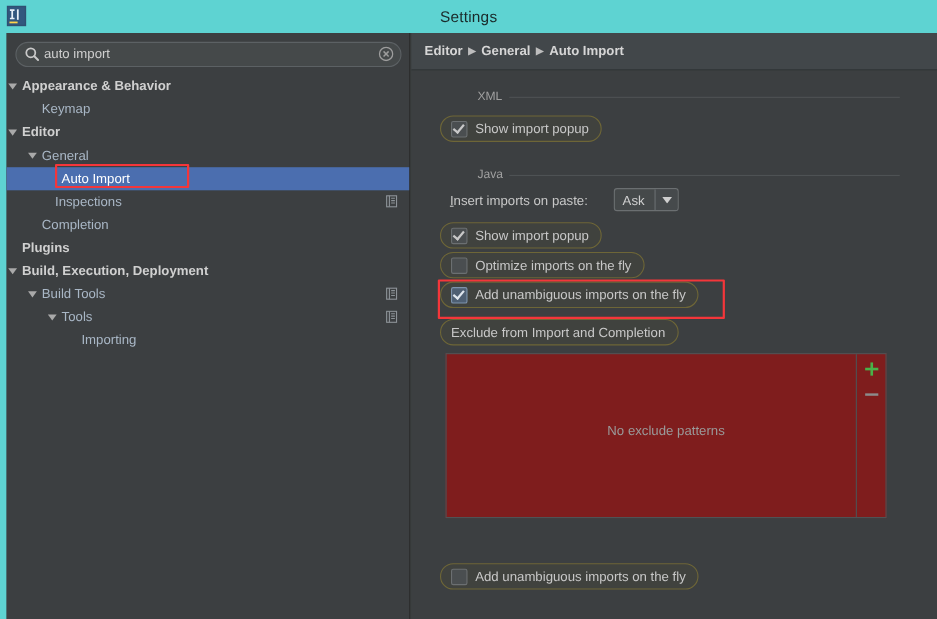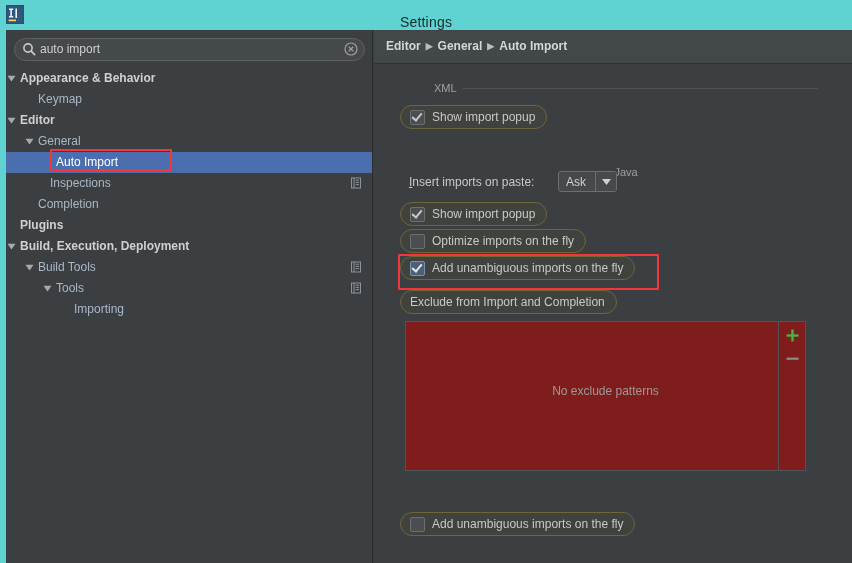--- a/index.html
+++ b/index.html
@@ -26,21 +26,21 @@
     box-sizing: border-box;
   }
 
   
   .titlebar {
     position: absolute;
     left: 0; top: 0;
     width: 852px; height: 30px;
     background: #5ed3d2;
     display: flex;
-    align-items: flex-end;
+    align-items: center;
     justify-content: center;
   }
   .titlebar-title {
     font-size: 14px;
     color: #1a2a2a;
     letter-spacing: .2px;
   }
   .app-icon {
     position: absolute;
     left: 6px; top: 5px;
@@ -449,21 +449,21 @@
     <div class="section-head" style="left:12px; top:52px;">
       <span class="section-label">XML</span>
       <span class="section-rule"></span>
     </div>
 
     <div class="cbrow match" style="left:26px; top:75px;">
       <span class="cb checked"></span>
       <span class="cblabel">Show import popup</span>
     </div>
 
-    <div class="section-head" style="left:12px; top:136px;flex-direction:column;">
+    <div class="section-head" style="left:12px; top:123px;">
       <span class="section-label">Java</span>
       <span class="section-rule"></span>
     </div>
 
     <div class="comborow match" style="left:26px; top:140px;">
       <span class="cblabel"><span class="u">I</span><span id="iiop-rest">nsert imports on paste:</span></span>
     </div>
 
     <div class="combo match" style="left:182px; top:140px;">
       <div class="combo-inner">

